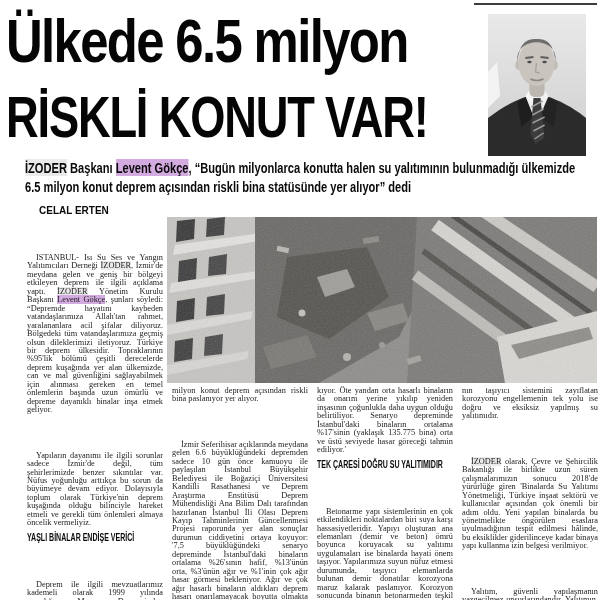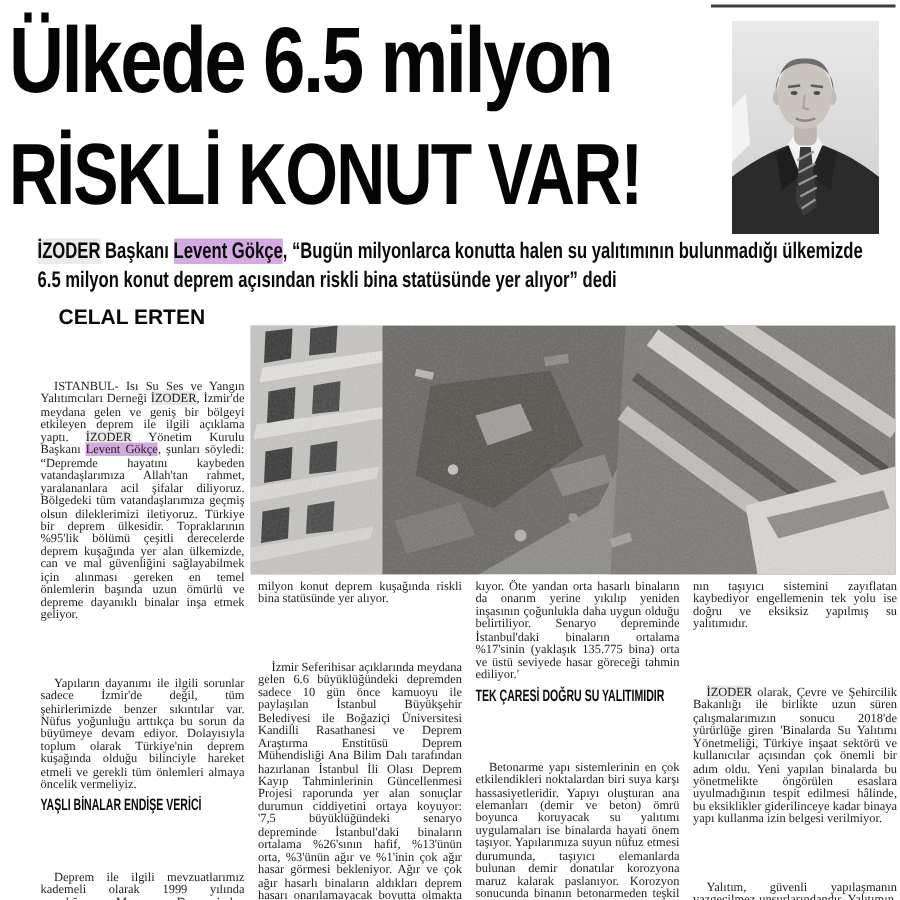--- a/index.html
+++ b/index.html
@@ -25,21 +25,21 @@
   .scene svg{display:block;width:100%;height:100%;}
   .col{
     position:absolute;width:136px;font-size:8.3px;line-height:8.45px;
     text-align:justify;color:#1c1c1c;hyphens:auto;
   }
   .col-0{left:27px;top:205px;}
   .col-1{left:172px;top:387px;}
   .col-2{left:317px;top:387px;}
   .col-3{left:462px;top:387px;}
   .byline{
-    font-family:"Liberation Sans",sans-serif;font-weight:bold;font-size:14px;line-height:12px;
+    font-family:"Liberation Sans",sans-serif;font-weight:bold;font-size:10px;line-height:12px;
     padding-left:12px;margin:0 0 16px 0;color:#0a0a0a;text-align:left;
   }
   .sec-heading{
     font-family:"Liberation Sans",sans-serif;font-weight:bold;font-size:11px;line-height:13px;
     margin:3px 0 1px 0;white-space:nowrap;transform:scaleX(0.64);transform-origin:left center;
     color:#0a0a0a;text-align:left;
   }
   .body-para{margin:0;}
   .body-para.indent{text-indent:9px;margin-top:37px;}
   .hl-gray{background:var(--highlight-gray,#eaeaea);}
@@ -141,27 +141,27 @@
   </div>
 
   <div class="col col-0">
       <div class="byline">CELAL ERTEN</div>
       <p class="body-para indent"><span>ISTANBUL- Isı Su Ses ve Yangın Yalıtımcıları Derneği </span><span class="hl-gray">İZODER</span><span>, İzmir'de meydana gelen ve geniş bir bölgeyi etkileyen deprem ile ilgili açıklama yaptı. </span><span class="hl-gray">İZODER</span><span> Yönetim Kurulu Başkanı </span><span class="hl-purple">Levent Gökçe</span><span>, şunları söyledi: “Depremde hayatını kaybeden vatandaşlarımıza Allah'tan rahmet, yaralananlara acil şifalar diliyoruz. Bölgedeki tüm vatandaşlarımıza geçmiş olsun dileklerimizi iletiyoruz. Türkiye bir deprem ülkesidir. Topraklarının %95'lik bölümü çeşitli derecelerde deprem kuşağında yer alan ülkemizde, can ve mal güvenliğini sağlayabilmek için alınması gereken en temel önlemlerin başında uzun ömürlü ve depreme dayanıklı binalar inşa etmek geliyor.</span></p>
       <p class="body-para indent"><span>Yapıların dayanımı ile ilgili sorunlar sadece İzmir'de değil, tüm şehirlerimizde benzer sıkıntılar var. Nüfus yoğunluğu arttıkça bu sorun da büyümeye devam ediyor. Dolayısıyla toplum olarak Türkiye'nin deprem kuşağında olduğu bilinciyle hareket etmeli ve gerekli tüm önlemleri almaya öncelik vermeliyiz.</span></p>
       <div class="sec-heading">YAŞLI BİNALAR ENDİŞE VERİCİ</div>
       <p class="body-para indent"><span>Deprem ile ilgili mevzuatlarımız kademeli olarak 1999 yılında yaşadığımız Marmara Depreminden sonra 2000'li yıllarda ciddi anlamda güncellendi. Bugün yaşlı ve eski mevzuatlara göre yapılan binalar ile ilgili endişelerimiz devam ediyor. Yeterli dayanıma sahip olmayan binalarımızı tespit etmeli, kentsel dönüşüm veya güçlendirme çalışmalarıyla güvenli hale getirmeliyiz. Bugün milyonlarca konutta halen su yalıtımının bulunmadığı ülkemizde 6.5</span></p>
     </div>
   <div class="col col-1">
-      <p class="body-para"><span>milyon konut deprem kuşağında riskli bina statüsünde yer alıyor.</span></p>
+      <p class="body-para"><span>milyon konut deprem açısından riskli bina paslanıyor yer alıyor.</span></p>
       <p class="body-para indent"><span>İzmir Seferihisar açıklarında meydana gelen 6.6 büyüklüğündeki depremden sadece 10 gün önce kamuoyu ile paylaşılan İstanbul Büyükşehir Belediyesi ile Boğaziçi Üniversitesi Kandilli Rasathanesi ve Deprem Araştırma Enstitüsü Deprem Mühendisliği Ana Bilim Dalı tarafından hazırlanan İstanbul İli Olası Deprem Kayıp Tahminlerinin Güncellenmesi Projesi raporunda yer alan sonuçlar durumun ciddiyetini ortaya koyuyor: '7,5 büyüklüğündeki senaryo depreminde İstanbul'daki binaların ortalama %26'sının hafif, %13'ünün orta, %3'ünün ağır ve %1'inin çok ağır hasar görmesi bekleniyor. Ağır ve çok ağır hasarlı binaların aldıkları deprem hasarı onarılamayacak boyutta olmakta ve bu hasar seviyelerindeki binaların yıkılıp tekrar yapılması gereği ortaya çı-</span></p>
     </div>
   <div class="col col-2">
       <p class="body-para"><span>kıyor. Öte yandan orta hasarlı binaların da onarım yerine yıkılıp yeniden inşasının çoğunlukla daha uygun olduğu belirtiliyor. Senaryo depreminde İstanbul'daki binaların ortalama %17'sinin (yaklaşık 135.775 bina) orta ve üstü seviyede hasar göreceği tahmin ediliyor.'</span></p>
       <div class="sec-heading">TEK ÇARESİ DOĞRU SU YALITIMIDIR</div>
       <p class="body-para indent"><span>Betonarme yapı sistemlerinin en çok etkilendikleri noktalardan biri suya karşı hassasiyetleridir. Yapıyı oluşturan ana elemanları (demir ve beton) ömrü boyunca koruyacak su yalıtımı uygulamaları ise binalarda hayati önem taşıyor. Yapılarımıza suyun nüfuz etmesi durumunda, taşıyıcı elemanlarda bulunan demir donatılar korozyona maruz kalarak paslanıyor. Korozyon sonucunda binanın betonarmeden teşkil edilen taşıyıcı sistemi zayıflayarak, yapımından sonraki 20 yıl içinde taşıma gücünün yarısından fazlasını kaybediyor. Bina-</span></p>
     </div>
   <div class="col col-3">
-      <p class="body-para"><span>nın taşıyıcı sistemini zayıflatan kaybediyor engellemenin tek yolu ise doğru ve eksiksiz yapılmış su yalıtımıdır.</span></p>
+      <p class="body-para"><span>nın taşıyıcı sistemini zayıflatan korozyonu engellemenin tek yolu ise doğru ve eksiksiz yapılmış su yalıtımıdır.</span></p>
       <p class="body-para indent"><span class="hl-gray">İZODER</span><span> olarak, Çevre ve Şehircilik Bakanlığı ile birlikte uzun süren çalışmalarımızın sonucu 2018'de yürürlüğe giren 'Binalarda Su Yalıtımı Yönetmeliği, Türkiye inşaat sektörü ve kullanıcılar açısından çok önemli bir adım oldu. Yeni yapılan binalarda bu yönetmelikte öngörülen esaslara uyulmadığının tespit edilmesi hâlinde, bu eksiklikler giderilinceye kadar binaya yapı kullanma izin belgesi verilmiyor.</span></p>
       <p class="body-para indent"><span>Yalıtım, güvenli yapılaşmanın vazgeçilmez unsurlarındandır. Yalıtımın, yapıların tasarlandıkları dayanım performanslarının korunmasında çok önemli bir rolü vardır. Bunun aynı zamanda hayati önem taşıdığı konusunda kamuoyunu ve ilgilileri uyarmaya devam edeceğiz.”</span></p>
     </div>
 
 </div>
 
 </body></html>

